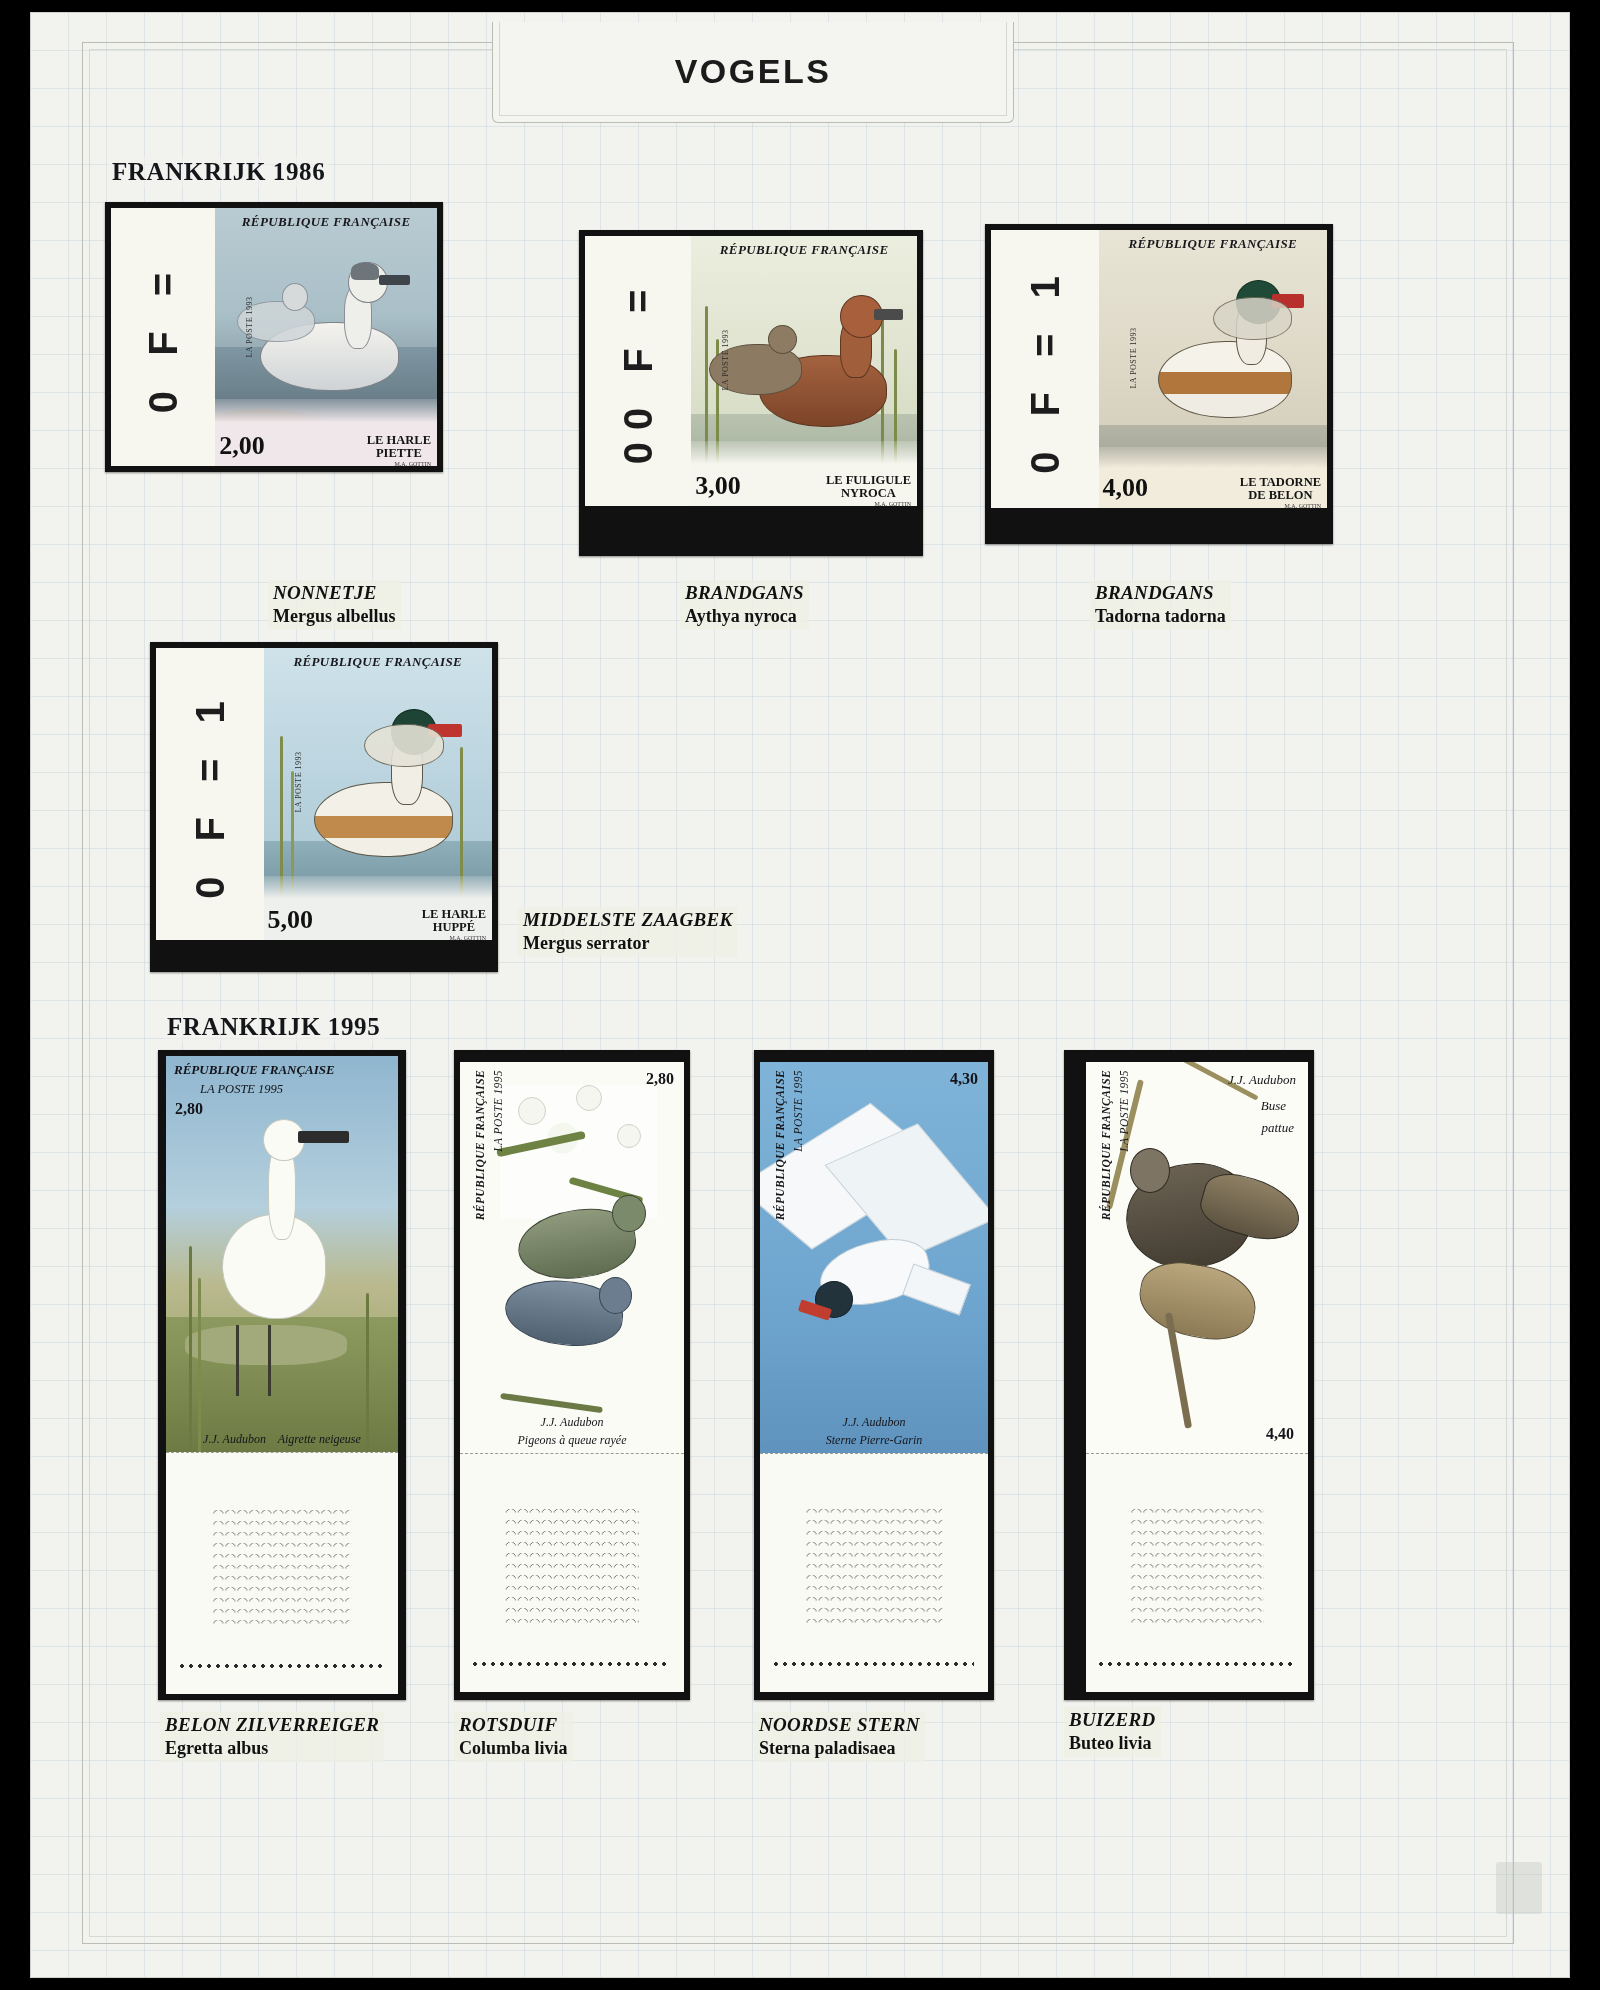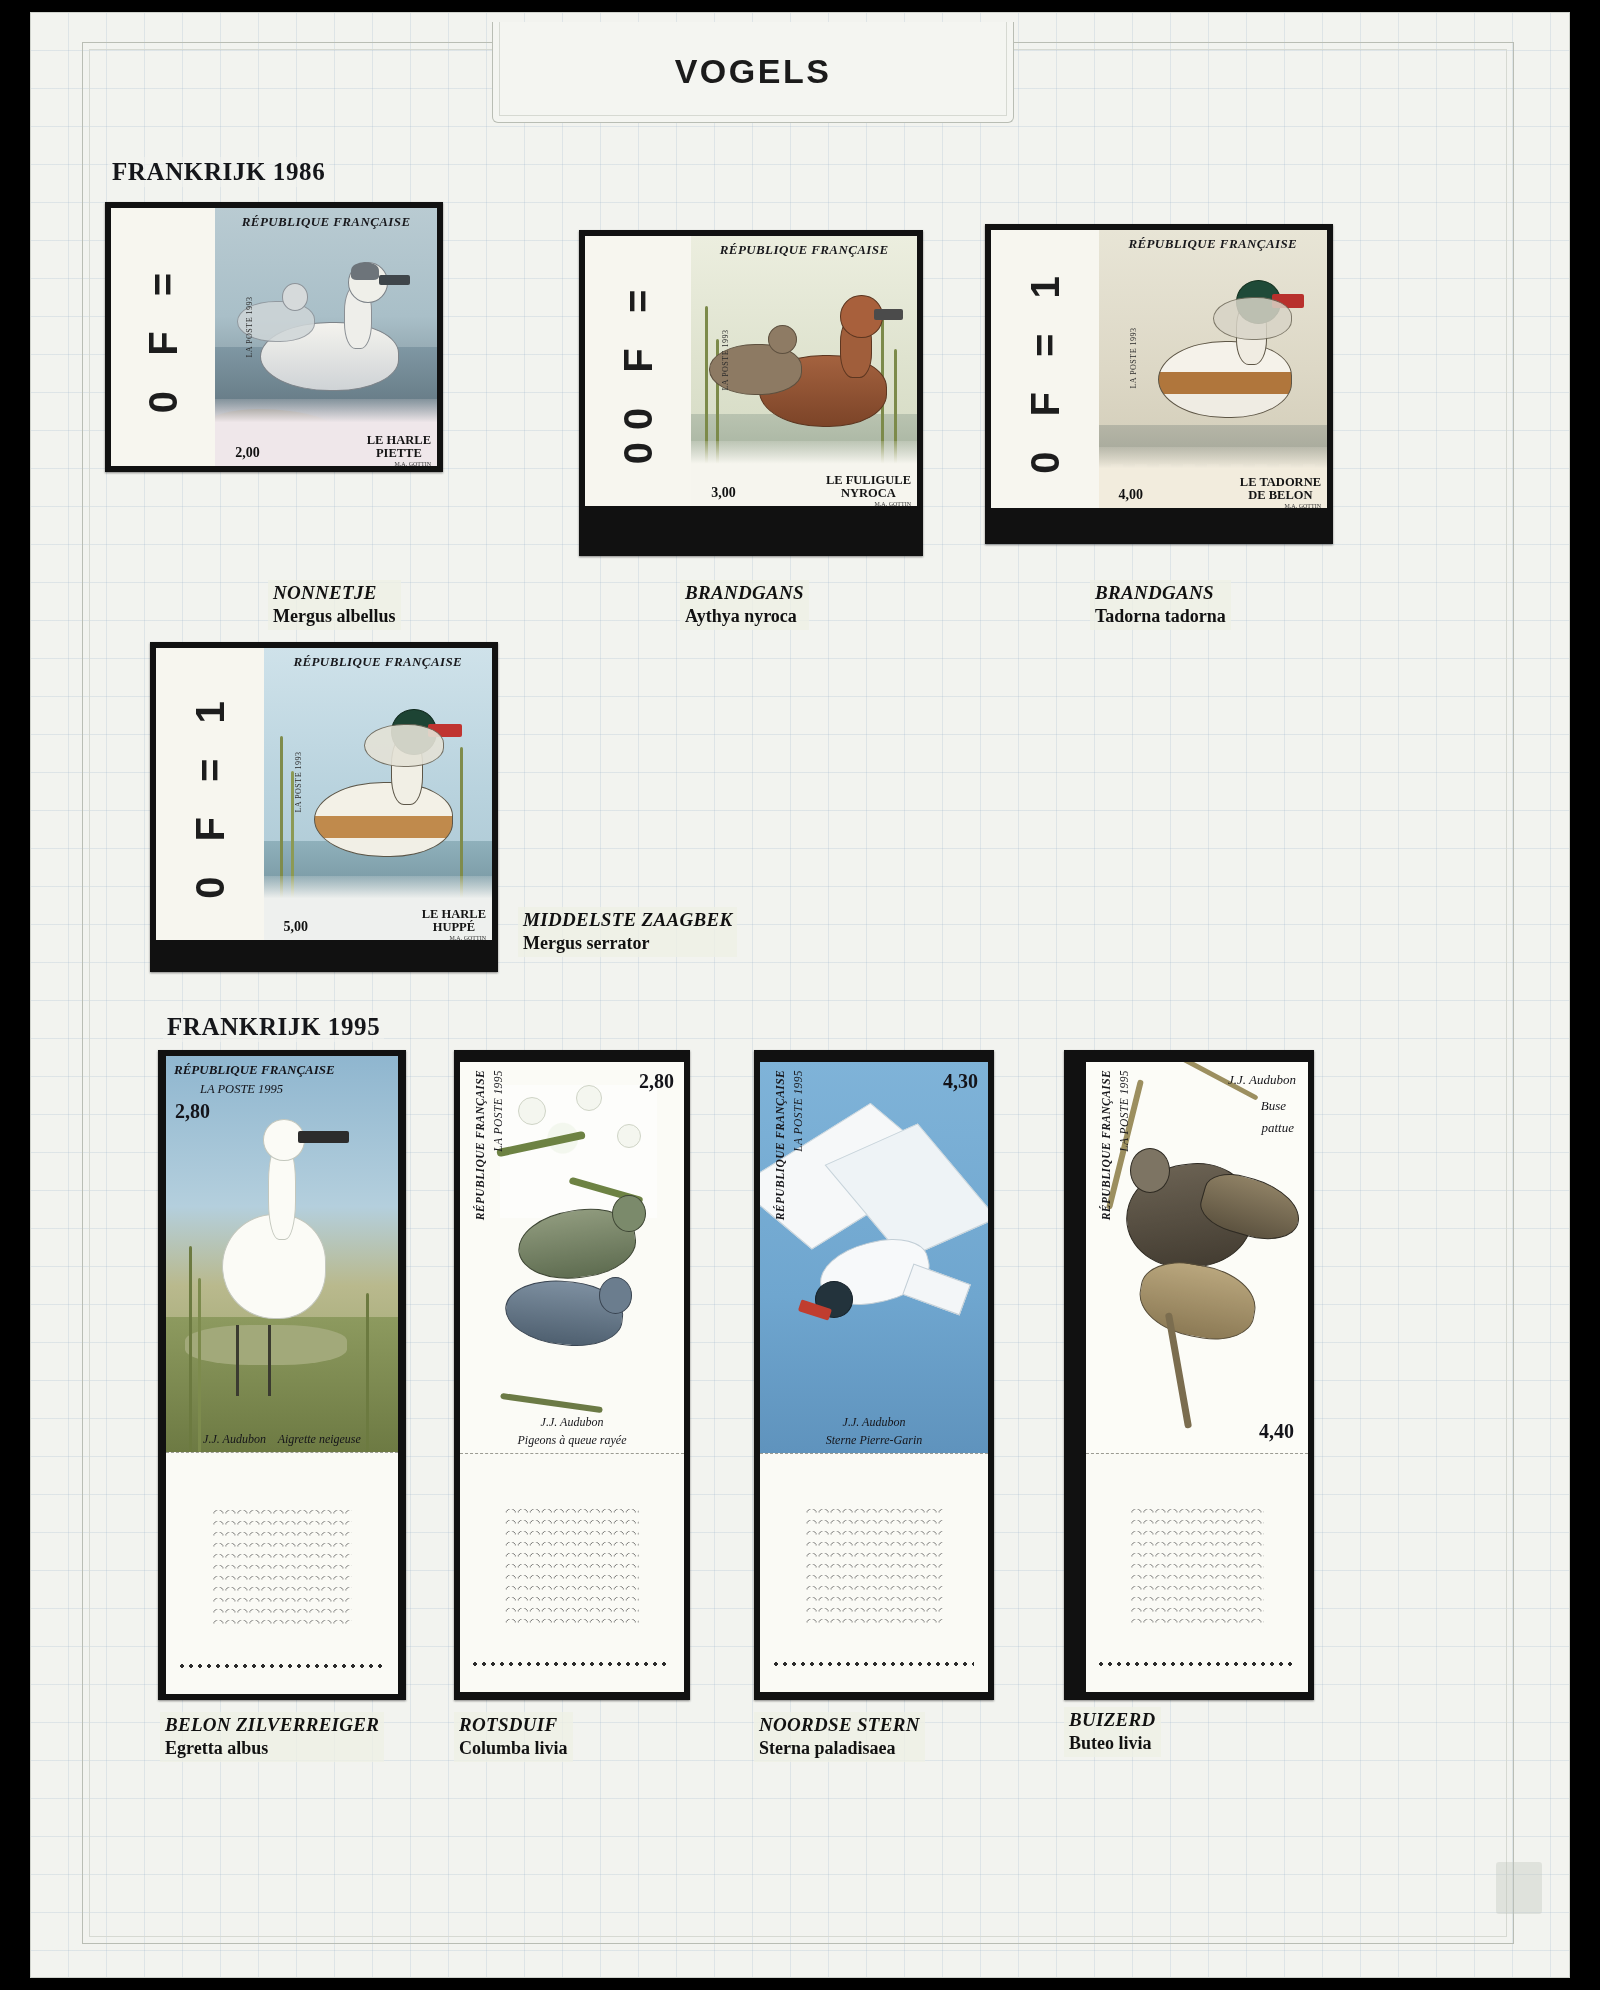--- a/index.html
+++ b/index.html
@@ -110,24 +110,24 @@
   .side-date{
     position:absolute; left:4px; top:46%;
     transform:translateY(-50%) rotate(-90deg);
     transform-origin:center;
     font-size:8px;
     letter-spacing:.5px;
     color:#2a2a2a;
     white-space:nowrap;
   }
   .val{
-    position:absolute; left:20px; bottom:5px;
-    font-family:"Liberation Serif", serif;
-    font-weight:bold;
-    font-size:14px;
+    position:absolute; left:4px; bottom:5px;
+    font-family:"Liberation Serif", serif;
+    font-weight:bold;
+    font-size:26px;
     color:#111;
   }
   .namebox{
     position:absolute; right:6px; bottom:6px;
     text-align:center;
     font-family:"Liberation Serif", serif;
     font-weight:bold;
     font-size:12.5px;
     line-height:13px;
     color:#141414;
@@ -182,21 +182,21 @@
     font-weight:bold;
     font-size:11.5px;
     letter-spacing:.4px;
     color:#17171b;
     white-space:nowrap;
   }
   .s95 .price{
     position:absolute;
     font-family:"Liberation Serif", serif;
     font-weight:bold;
-    font-size:20px;
+    font-size:16px;
     color:#14141a;
   }
   .s95 .artistline{
     position:absolute; left:0; right:0; bottom:6px;
     text-align:center;
     font-family:"Liberation Serif", serif;
     font-style:italic;
     font-size:12px;
     color:#15151a;
     line-height:14px;

